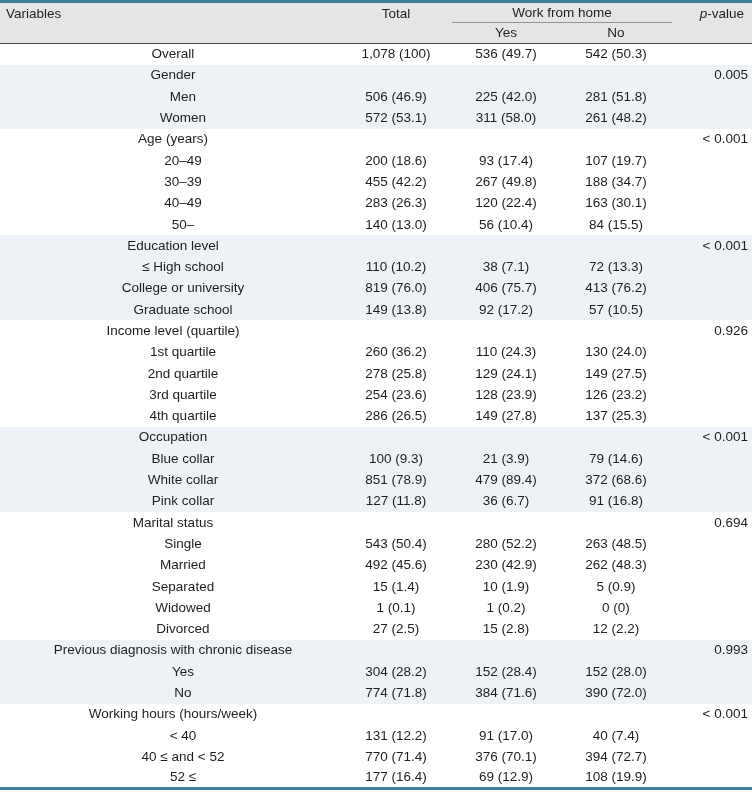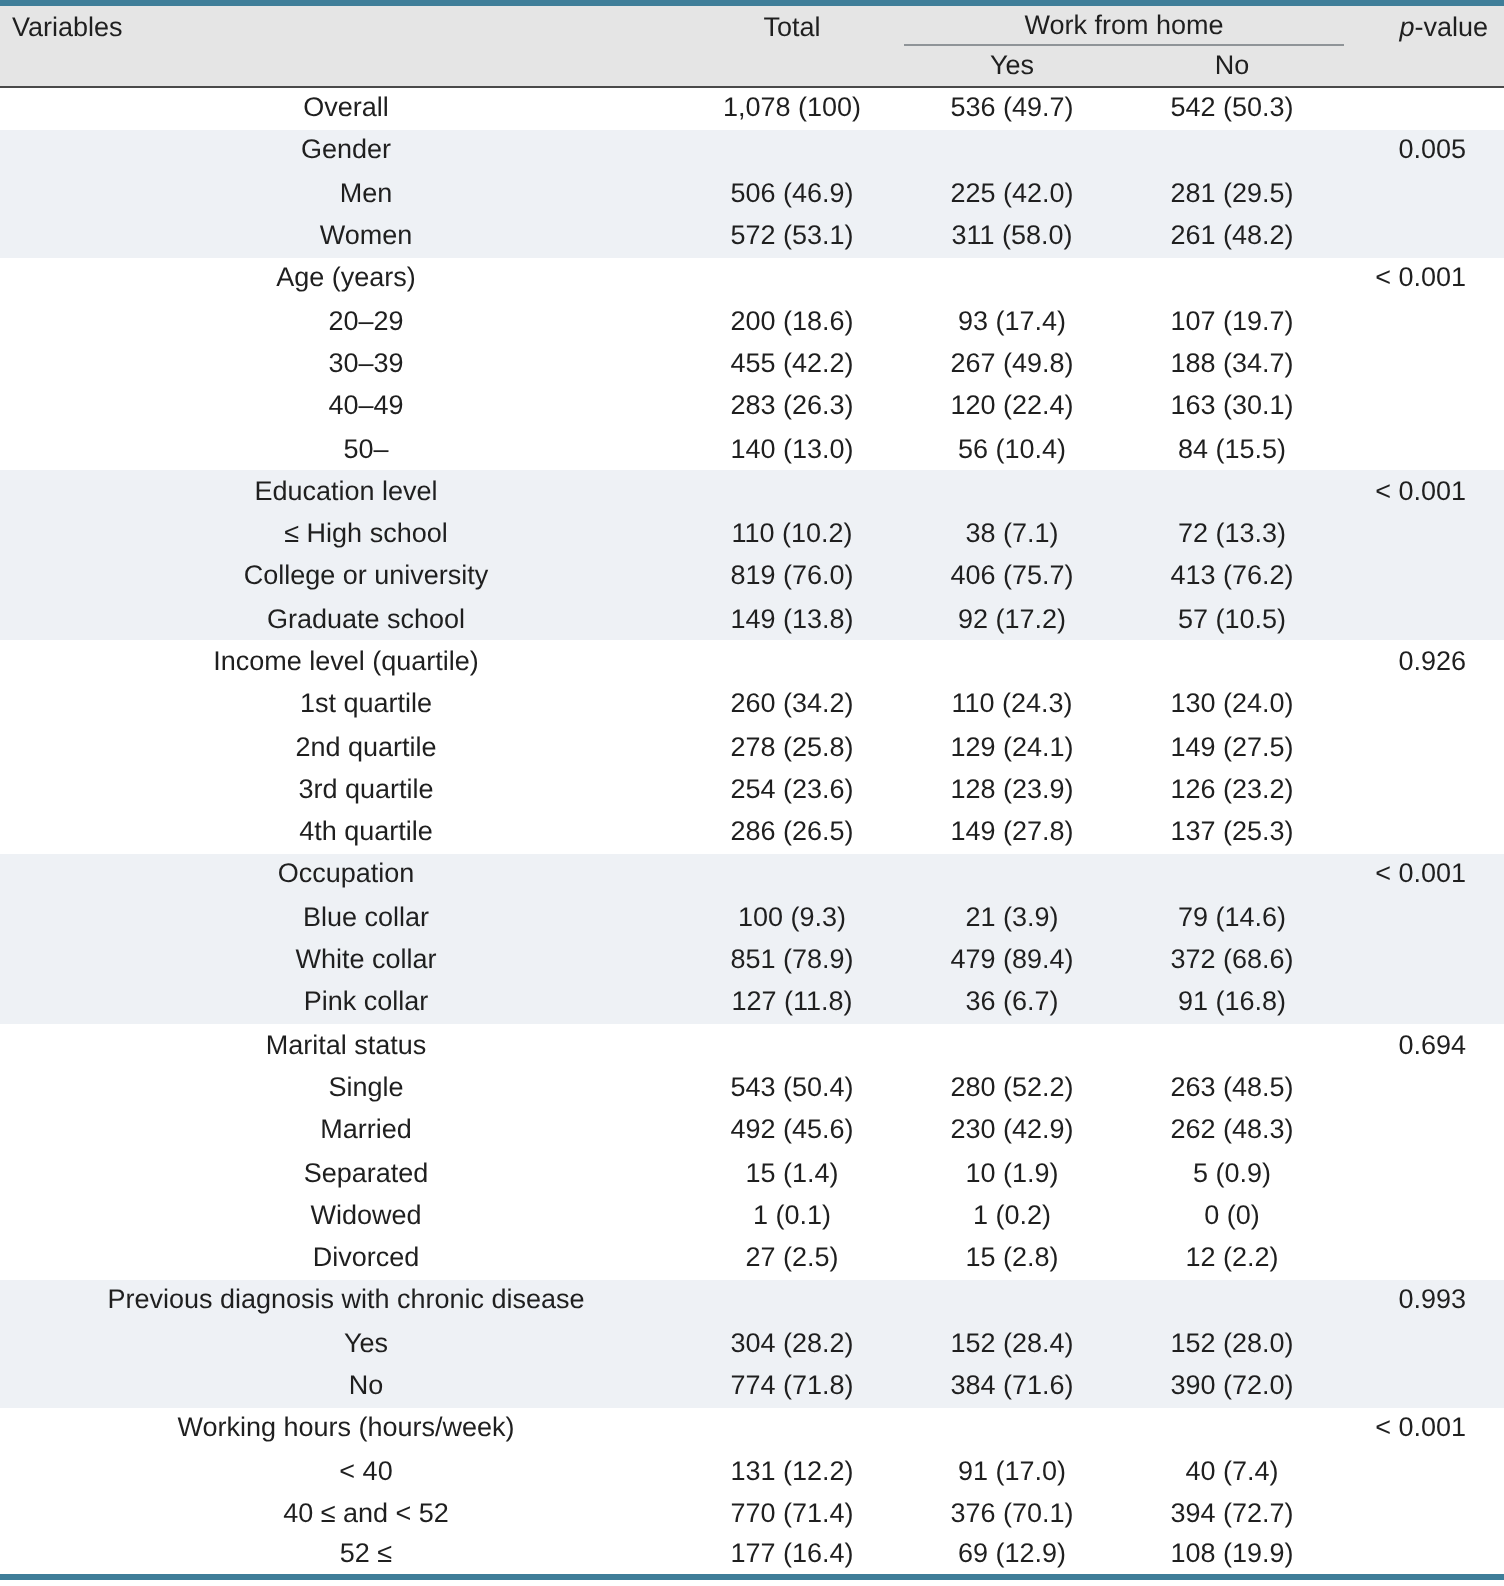--- a/index.html
+++ b/index.html
@@ -66,21 +66,21 @@
     padding-left:6px;
   }
   tbody td.label.indent {
     padding-left:26px;
   }
   tbody td.num {
     text-align:center;
   }
   tbody td.pval {
     text-align:right;
-    padding-right:19px;
+    padding-right:4px;
   }
   tbody tr.shaded td {
     background:#eef1f5;
   }
   i { font-style:italic; }
 </style>
 </head>
 <body>
 
 <div class="page">
@@ -116,39 +116,39 @@
           <td class="label">Gender</td>
           <td class="num"></td>
           <td class="num"></td>
           <td class="num"></td>
           <td class="pval">0.005</td>
         </tr>
         <tr class="shaded">
           <td class="label indent">Men</td>
           <td class="num">506 (46.9)</td>
           <td class="num">225 (42.0)</td>
-          <td class="num">281 (29.5)</td>
+          <td class="num">281 (51.8)</td>
           <td class="pval"></td>
         </tr>
         <tr class="shaded">
           <td class="label indent">Women</td>
           <td class="num">572 (53.1)</td>
           <td class="num">311 (58.0)</td>
           <td class="num">261 (48.2)</td>
           <td class="pval"></td>
         </tr>
         <tr>
           <td class="label">Age (years)</td>
           <td class="num"></td>
           <td class="num"></td>
           <td class="num"></td>
           <td class="pval">&lt; 0.001</td>
         </tr>
         <tr>
-          <td class="label indent">20–29</td>
+          <td class="label indent">20–49</td>
           <td class="num">200 (18.6)</td>
           <td class="num">93 (17.4)</td>
           <td class="num">107 (19.7)</td>
           <td class="pval"></td>
         </tr>
         <tr>
           <td class="label indent">30–39</td>
           <td class="num">455 (42.2)</td>
           <td class="num">267 (49.8)</td>
           <td class="num">188 (34.7)</td>
@@ -198,21 +198,21 @@
         </tr>
         <tr>
           <td class="label">Income level (quartile)</td>
           <td class="num"></td>
           <td class="num"></td>
           <td class="num"></td>
           <td class="pval">0.926</td>
         </tr>
         <tr>
           <td class="label indent">1st quartile</td>
-          <td class="num">260 (34.2)</td>
+          <td class="num">260 (36.2)</td>
           <td class="num">110 (24.3)</td>
           <td class="num">130 (24.0)</td>
           <td class="pval"></td>
         </tr>
         <tr>
           <td class="label indent">2nd quartile</td>
           <td class="num">278 (25.8)</td>
           <td class="num">129 (24.1)</td>
           <td class="num">149 (27.5)</td>
           <td class="pval"></td>

